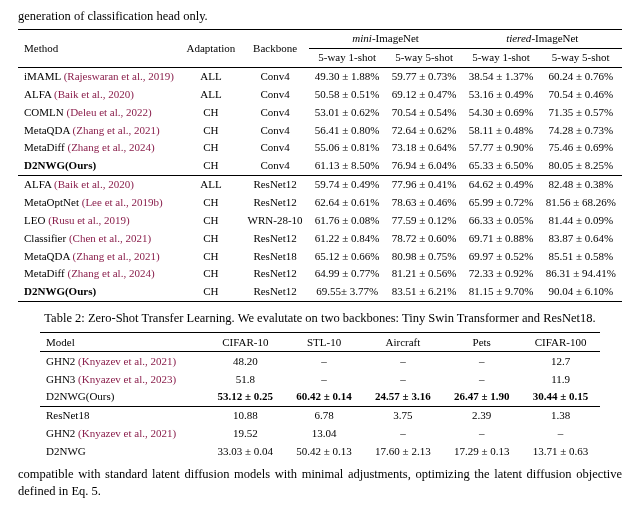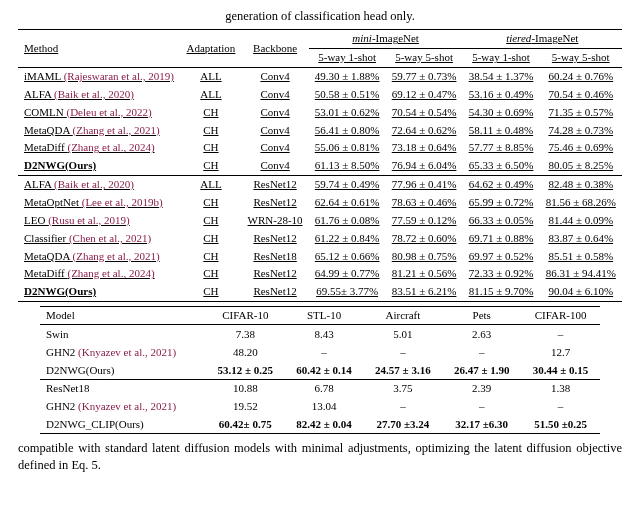--- a/index.html
+++ b/index.html
@@ -11,21 +11,21 @@
     font-size: 12.5px;
     line-height: 1.35;
     width: 640px;
   }
   .page {
     padding: 8px 18px 10px 18px;
     box-sizing: border-box;
     width: 640px;
   }
   .first-line {
-    text-align: center;
+    text-align: left;
   }
   table.res {
     border-collapse: collapse;
     margin: 4px auto 4px auto;
     font-size: 11px;
   }
   table.res td, table.res th {
     padding: 1.5px 6px;
     white-space: nowrap;
     text-align: center;
@@ -50,21 +50,21 @@
     text-align: justify;
     margin-top: 6px;
   }
 </style>
 </head>
 <body>
 <div class="page">
 
 <div class="first-line">generation of classification head only.</div>
 
-<table class="res" style="width:100%;text-decoration:underline;">
+<table class="res" style="width:100%;">
   <tbody>
         <tr class="rule-top">
     <td rowspan="2" class="lft rule-thin-b">Method</td>
     <td rowspan="2" class="rule-thin-b">Adaptation</td>
     <td rowspan="2" class="rule-thin-b">Backbone</td>
     <td colspan="2" class="cmid-b"><span class="ital">mini</span>-ImageNet</td>
     <td colspan="2" class="cmid-b"><span class="ital">tiered</span>-ImageNet</td>
   </tr>
   <tr>
     <td class="rule-thin-b">5-way 1-shot</td>
@@ -109,21 +109,21 @@
           <td>72.64 ± 0.62%</td>
           <td>58.11 ± 0.48%</td>
           <td>74.28 ± 0.73%</td>
         </tr>
         <tr>
           <td class="lft">MetaDiff <span class="cite">(Zhang et al., 2024)</span></td>
           <td>CH</td>
           <td>Conv4</td>
           <td>55.06 ± 0.81%</td>
           <td>73.18 ± 0.64%</td>
-          <td>57.77 ± 8.85%</td>
+          <td>57.77 ± 0.90%</td>
           <td>75.46 ± 0.69%</td>
         </tr>
         <tr>
           <td class="lft rule-thin-b" style="font-weight: bold;">D2NWG(Ours)</td>
           <td class="rule-thin-b" style="font-weight: normal;">CH</td>
           <td class="rule-thin-b" style="font-weight: normal;">Conv4</td>
           <td class="rule-thin-b bold">61.13 ± 8.50%</td>
           <td class="rule-thin-b bold">76.94 ± 6.04%</td>
           <td class="rule-thin-b bold">65.33 ± 6.50%</td>
           <td class="rule-thin-b bold">80.05 ± 8.25%</td>
@@ -189,48 +189,49 @@
           <td class="rule-bot" style="font-weight: normal;">CH</td>
           <td class="rule-bot" style="font-weight: normal;">ResNet12</td>
           <td class="rule-bot bold">69.55± 3.77%</td>
           <td class="rule-bot bold">83.51 ± 6.21%</td>
           <td class="rule-bot bold">81.15 ± 9.70%</td>
           <td class="rule-bot bold">90.04 ± 6.10%</td>
         </tr>
       </tbody>
 </table>
 
+<div class="caption">Table 2: Zero-Shot Transfer Learning. We evalutate on two backbones: Tiny Swin Transformer and ResNet18.</div>
 
 <table class="res" style="width:560px;">
   <tbody>
         <tr class="rule-top rule-thin-b">
     <td class="lft">Model</td>
     <td>CIFAR-10</td>
     <td>STL-10</td>
     <td>Aircraft</td>
     <td>Pets</td>
     <td>CIFAR-100</td>
   </tr>
   </tbody>
       <tbody id="t2-block1">
         <tr>
-          <td class="lft">Swin</td>
-          <td>7.38</td>
-          <td>8.43</td>
-          <td>5.01</td>
-          <td>2.63</td>
-          <td>–</td>
-        </tr>
-        <tr>
           <td class="lft">GHN2 <span class="cite">(Knyazev et al., 2021)</span></td>
           <td>48.20</td>
           <td>–</td>
           <td>–</td>
           <td>–</td>
           <td>12.7</td>
+        </tr>
+        <tr>
+          <td class="lft">GHN3 <span class="cite">(Knyazev et al., 2023)</span></td>
+          <td>51.8</td>
+          <td>–</td>
+          <td>–</td>
+          <td>–</td>
+          <td>11.9</td>
         </tr>
         <tr>
           <td class="lft rule-thin-b" style="font-weight: normal;">D2NWG(Ours)</td>
           <td class="rule-thin-b" style="font-weight: bold;">53.12 ± 0.25</td>
           <td class="rule-thin-b" style="font-weight: bold;">60.42 ± 0.14</td>
           <td class="rule-thin-b" style="font-weight: bold; margin-top: 32px;">24.57 ± 3.16</td>
           <td class="rule-thin-b" style="font-weight: bold;">26.47 ± 1.90</td>
           <td class="rule-thin-b" style="font-weight: bold;">30.44 ± 0.15</td>
         </tr>
       </tbody>
@@ -245,25 +246,25 @@
         </tr>
         <tr>
           <td class="lft">GHN2 <span class="cite">(Knyazev et al., 2021)</span></td>
           <td>19.52</td>
           <td>13.04</td>
           <td>–</td>
           <td>–</td>
           <td>–</td>
         </tr>
         <tr>
-          <td class="lft rule-bot" style="font-weight: normal;">D2NWG_CLIP(Ours)</td>
-          <td class="rule-bot" style="font-weight: bold;">60.42± 0.75</td>
-          <td class="rule-bot" style="font-weight: bold;">82.42 ± 0.04</td>
-          <td class="rule-bot" style="font-weight: bold;">27.70 ±3.24</td>
-          <td class="rule-bot" style="font-weight: bold;">32.17 ±6.30</td>
-          <td class="rule-bot" style="font-weight: bold;">51.50 ±0.25</td>
+          <td class="lft">D2NWG</td>
+          <td>33.03 ± 0.04</td>
+          <td>50.42 ± 0.13</td>
+          <td>17.60 ± 2.13</td>
+          <td>17.29 ± 0.13</td>
+          <td>13.71 ± 0.63</td>
         </tr>
       </tbody>
 </table>
 
 <div class="bodytext">compatible with standard latent diffusion models with minimal adjustments, optimizing the latent diffusion objective defined in Eq. 5.</div>
 
 </div>
 
 </body></html>

